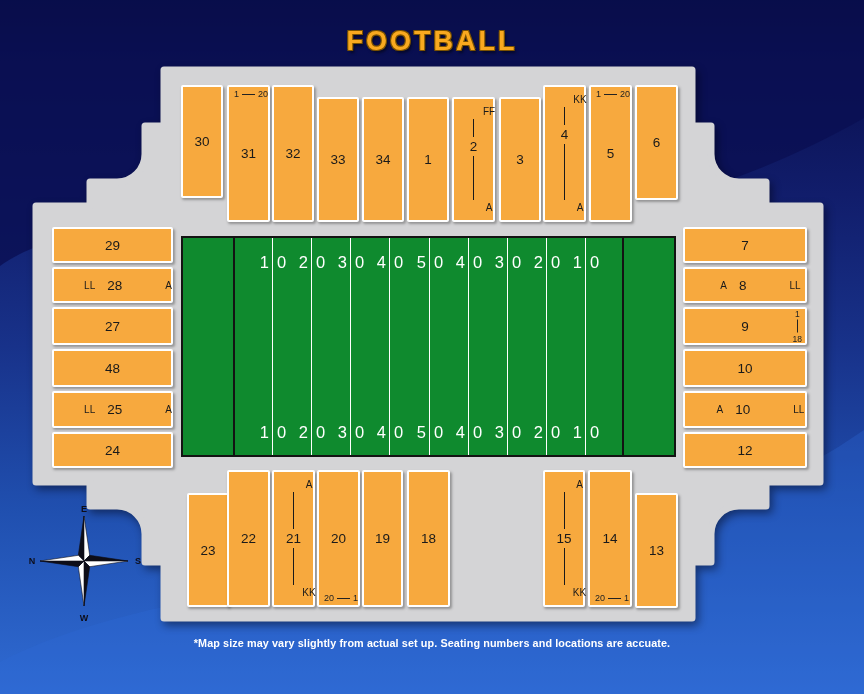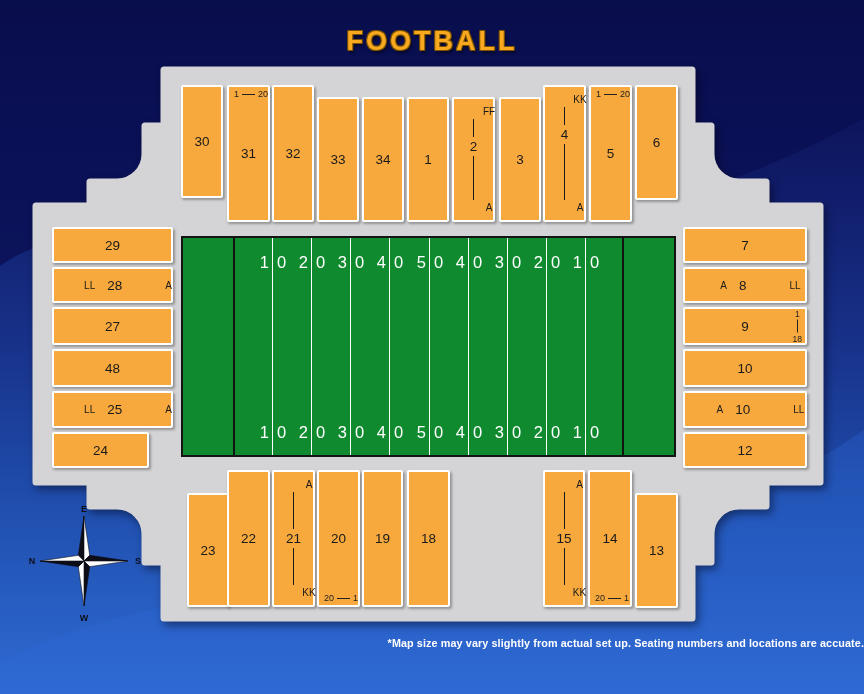--- a/index.html
+++ b/index.html
@@ -30,21 +30,21 @@
           display:flex;flex-direction:column;align-items:center;font-size:8.5px;color:#222;font-style:normal;}
   .vrange .vls{width:0;height:13px;border-left:1.2px solid #222;margin:1px 0;}
   .vrange em{font-style:normal;}
   .field{position:absolute;left:181px;top:236px;width:495px;height:221px;background:#0F8A2E;
          border:2px solid #131313;box-sizing:border-box;z-index:3;}
   .gl{position:absolute;top:0;width:0;height:217px;border-left:2px solid #131313;}
   .yl{position:absolute;top:0;width:0;height:217px;border-left:1.5px solid #ffffff;}
   .ynum{position:absolute;transform:translateX(-50%);margin-left:5px;color:#fff;
         font-size:16.5px;letter-spacing:8px;white-space:nowrap;}
   .compass{position:absolute;left:20px;top:500px;z-index:4;}
-  .footer{position:absolute;left:0;top:637px;width:100%;margin:0;text-align:right;z-index:5;
+  .footer{position:absolute;left:0;top:637px;width:100%;margin:0;text-align:center;z-index:5;
           color:#fff;font-size:10.8px;font-weight:bold;letter-spacing:.1px;}
 </style>
 </head>
 <body>
 
 <div class="stage">
 
   <svg class="bgsvg" width="864" height="694" viewBox="0 0 864 694">
     <defs>
       <linearGradient id="sky" x1="0" y1="0" x2="0" y2="1">
@@ -139,21 +139,21 @@
     <div class="sec" style="left:52px;top:349px;width:121px;height:38px">
       <span class="num">48</span>
       </div>
     <div class="sec row" style="left:52px;top:391px;width:121px;height:37px">
       <span class="sub">LL</span>
       <span class="hl"></span>
       <span class="num">25</span>
       <span class="hl"></span>
       <span class="sub">A</span>
       </div>
-    <div class="sec" style="left:52px;top:432px;width:97px;height:36px">
+    <div class="sec" style="left:52px;top:432px;width:121px;height:36px">
       <span class="num">24</span>
       </div>
 
     <div class="sec" style="left:683px;top:227px;width:124px;height:36px">
       <span class="num">7</span>
       </div>
     <div class="sec row" style="left:683px;top:267px;width:124px;height:36px">
       <span class="sub">A</span>
       <span class="hl"></span>
       <span class="num">8</span>

